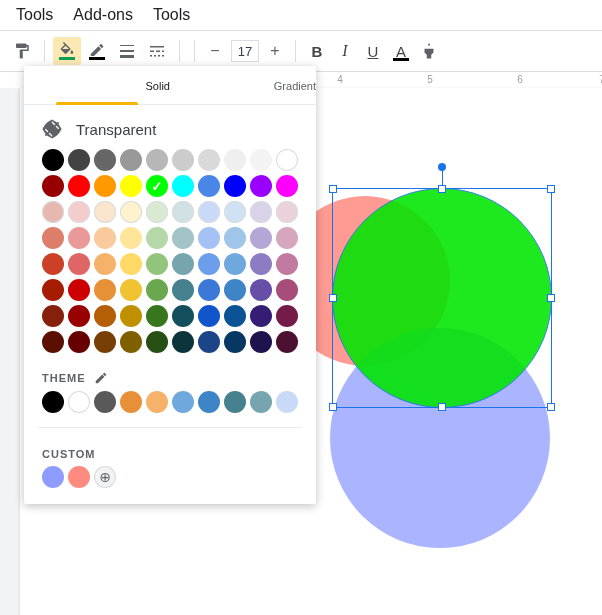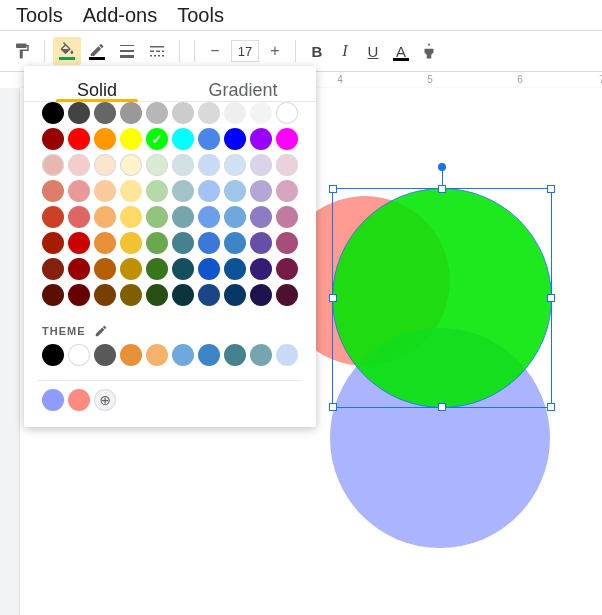--- a/index.html
+++ b/index.html
@@ -17,21 +17,21 @@
   .menubar {
     display: flex;
     align-items: center;
     padding: 6px 8px;
     gap: 4px;
     height: 30px;
   }
   .menubar-item {
     padding: 4px 8px;
     color: #202124;
-    font-size: 20px;
+    font-size: 16px;
     cursor: pointer;
   }
   .last-edit {
     color: #80868b;
     text-decoration: underline;
     margin-left: 6px;
     font-size: 14px;
   }
   .toolbar-border {
     border-top: 1px solid #dadce0;
@@ -105,21 +105,21 @@
     left:24px; top:66px;
     width:292px;
     background:#fff;
     box-shadow:0 2px 10px rgba(0,0,0,0.25);
     border-radius:2px;
     z-index:10;
     padding-bottom:10px;
   }
   .tabs { display:flex; border-bottom:1px solid #e8eaed; }
   .tab {
-    flex:1; text-align:center; padding:14px 0 0; font-size:18px;
+    flex:1; text-align:right; padding:14px 0 12px; font-size:11px;
     color:#5f6368; cursor:pointer; position:relative;
   }
   .tab.active { color:#202124; }
   .tab.active::after{
     content:""; position:absolute; left:22%; right:22%; bottom:-1px;
     height:3px; background:#f4b400; border-radius:2px 2px 0 0;
   }
   .transparent-row{
     display:flex; align-items:center; gap:14px; padding:14px 18px 10px;
     font-size:15px; color:#3c4043; cursor:pointer;
@@ -263,20 +263,27 @@
       <div class="handle" style="left:calc(50% - 4px);bottom:-4px"></div>
       <div class="handle" style="right:-4px;bottom:-4px"></div>
     </div>
   </div>
 </div>
 
 <div class="picker">
   <div class="tabs">
     <div class="tab active">Solid</div>
     <div class="tab">Gradient</div>
+  </div>
+  <div class="transparent-row">
+    <svg width="20" height="20" viewBox="0 0 24 24">
+      <path fill="#5f6368" d="M17.12 3.55L12 .5 6.88 3.55 3.55 6.88.5 12l3.05 5.12L6.88 20.45 12 23.5l5.12-3.05 3.33-3.33L23.5 12l-3.05-5.12L17.12 3.55zM12 21.5L3.38 12.88 4.5 11.76 12.24 19.5 12 21.5zM12 2.5l8.62 8.62L19.5 12.24 11.76 4.5 12 2.5z"></path>
+      <line x1="4" y1="20" x2="20" y2="4" stroke="#5f6368" stroke-width="2"></line>
+    </svg>
+    <span>Transparent</span>
   </div>
   <div class="swatch-grid" id="std-grid">
       <div class="sw" style="background: rgb(0, 0, 0);"></div>
       <div class="sw" style="background: rgb(67, 67, 67);"></div>
       <div class="sw" style="background: rgb(102, 102, 102);"></div>
       <div class="sw" style="background: rgb(153, 153, 153);"></div>
       <div class="sw" style="background: rgb(183, 183, 183);"></div>
       <div class="sw" style="background: rgb(204, 204, 204);"></div>
       <div class="sw" style="background: rgb(217, 217, 217);"></div>
       <div class="sw" style="background: rgb(239, 239, 239);"></div>
@@ -368,20 +375,23 @@
       <div class="sw" style="background: rgb(246, 178, 107);"></div>
       <div class="sw" style="background: rgb(111, 168, 220);"></div>
       <div class="sw" style="background: rgb(61, 133, 198);"></div>
       <div class="sw" style="background: rgb(69, 129, 142);"></div>
       <div class="sw" style="background: rgb(118, 165, 175);"></div>
       <div class="sw" style="background: rgb(201, 218, 248);"></div>
     </div>
 
   <div class="divider"></div>
 
+  <div class="section-label">
+    <span>CUSTOM</span>
+  </div>
   <div class="custom-row" id="custom-row">
       <div class="sw" style="background: rgb(142, 155, 255);"></div>
       <div class="sw" style="background: rgb(255, 138, 128);"></div>
       <div class="add-sw">
         <span>⊕</span>
       </div>
     </div>
 </div>
 
 </body></html>

